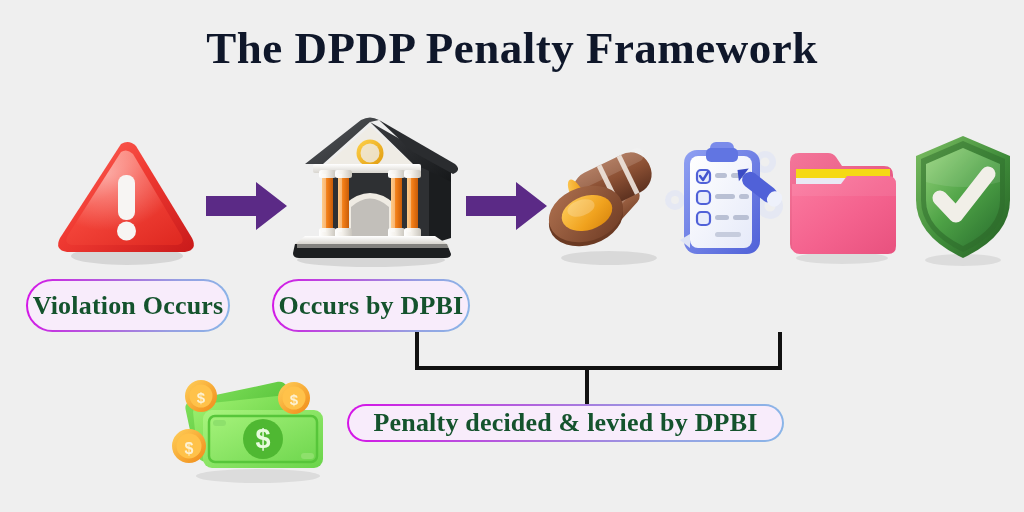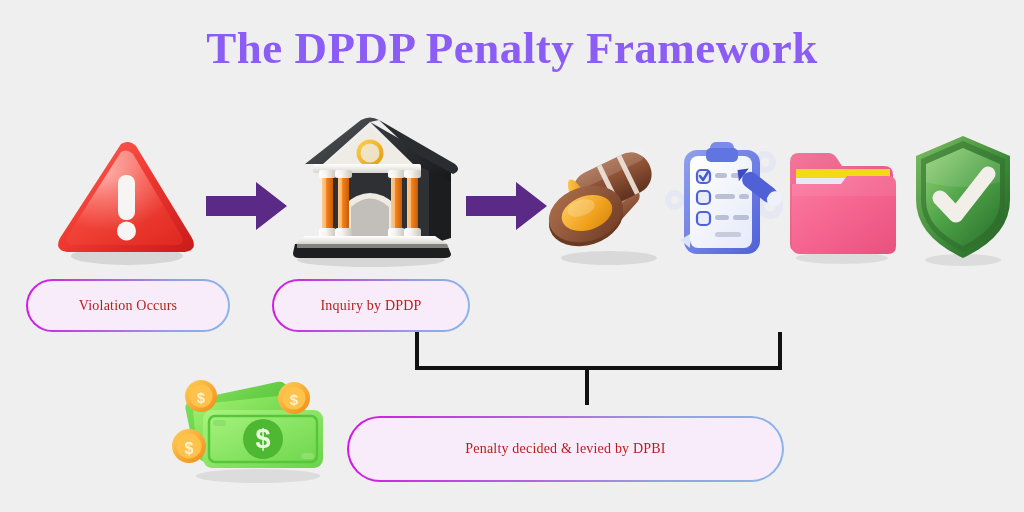--- a/index.html
+++ b/index.html
@@ -24,21 +24,21 @@
   #page-title {
     position: absolute;
     left: 0;
     top: 22px;
     width: 1024px;
     text-align: center;
     font-family: "Liberation Serif", serif;
     font-weight: bold;
     font-size: 45px;
     letter-spacing: 0.5px;
-    color: #8b5cf6;
+    color: #0f172a;
     white-space: nowrap;
   }
 
   
   .pill {
     position: absolute;
     border-radius: 40px;
     padding: 2px;
     background: linear-gradient(100deg, #d612e8 0%, #c23ae0 18%, #b064dd 42%, #96a0e2 72%, #8ab6e8 100%);
     box-sizing: border-box;
@@ -48,31 +48,31 @@
     height: 100%;
     border-radius: 38px;
     background: #f8ecfb;
     display: flex;
     align-items: center;
     justify-content: center;
     box-sizing: border-box;
   }
   .pill-label {
     font-family: "Liberation Serif", serif;
-    font-weight: normal;
-    font-size: 14px;
-    color: #b91c1c;
+    font-weight: bold;
+    font-size: 26px;
+    color: #14532d;
     white-space: nowrap;
     letter-spacing: 0.2px;
   }
 
   #pill-violation { left: 26px;  top: 279px; width: 204px; height: 53px; }
   #pill-inquiry   { left: 272px; top: 279px; width: 198px; height: 53px; }
   #pill-assess    { left: 590px; top: 279px; width: 384px; height: 53px; }
-  #pill-penalty   { left: 347px; top: 416px; width: 437px; height: 66px; }
+  #pill-penalty   { left: 347px; top: 404px; width: 437px; height: 38px; }
 
   
   .arrow {
     position: absolute;
   }
 
   
   .conn {
     position: absolute;
     background: #111111;
@@ -375,21 +375,21 @@
   </div>
 
   <div class="pill" id="pill-violation">
     <div class="pill-inner">
       <span class="pill-label">Violation Occurs</span>
     </div>
   </div>
 
   <div class="pill" id="pill-inquiry">
     <div class="pill-inner">
-      <span class="pill-label">Inquiry by DPDP</span>
+      <span class="pill-label">Occurs by DPBI</span>
     </div>
   </div>
 
 
   <div class="conn" id="conn-left-v"></div>
   <div class="conn" id="conn-right-v"></div>
   <div class="conn" id="conn-h"></div>
   <div class="conn" id="conn-center-v"></div>
 
   <div class="icon3d" id="icon-money">

